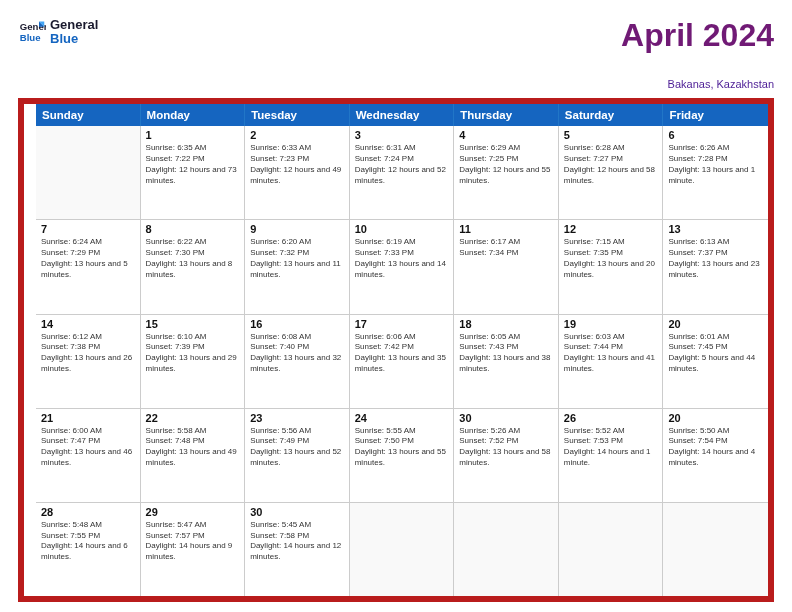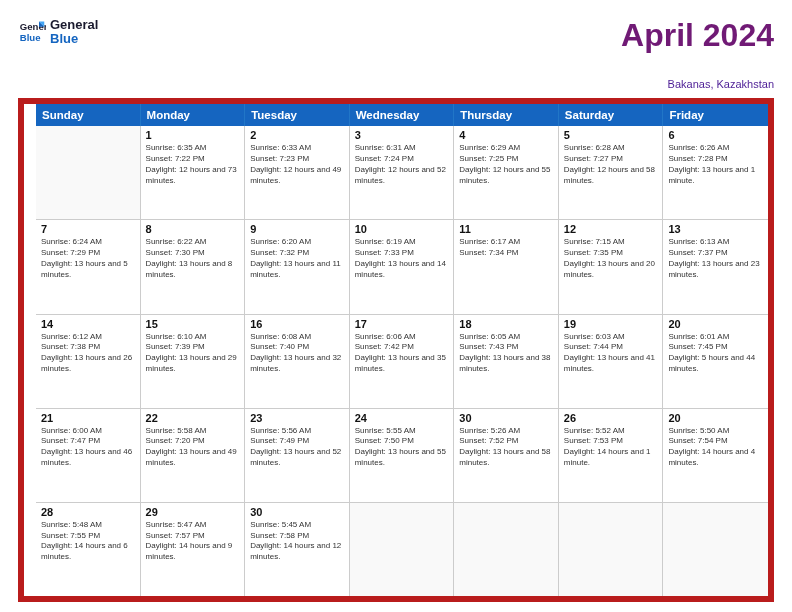--- a/index.html
+++ b/index.html
@@ -271,21 +271,21 @@
           <div class="cal-row">
             <div class="cal-cell">
               <div class="day-num">21</div>
               <div class="cell-line">Sunrise: 6:00 AM</div>
               <div class="cell-line">Sunset: 7:47 PM</div>
               <div class="cell-line">Daylight: 13 hours and 46 minutes.</div>
             </div>
             <div class="cal-cell">
               <div class="day-num">22</div>
               <div class="cell-line">Sunrise: 5:58 AM</div>
-              <div class="cell-line">Sunset: 7:20 PM</div>
+              <div class="cell-line">Sunset: 7:48 PM</div>
               <div class="cell-line">Daylight: 13 hours and 49 minutes.</div>
             </div>
             <div class="cal-cell">
               <div class="day-num">23</div>
               <div class="cell-line">Sunrise: 5:56 AM</div>
               <div class="cell-line">Sunset: 7:49 PM</div>
               <div class="cell-line">Daylight: 13 hours and 52 minutes.</div>
             </div>
             <div class="cal-cell">
               <div class="day-num">24</div>

